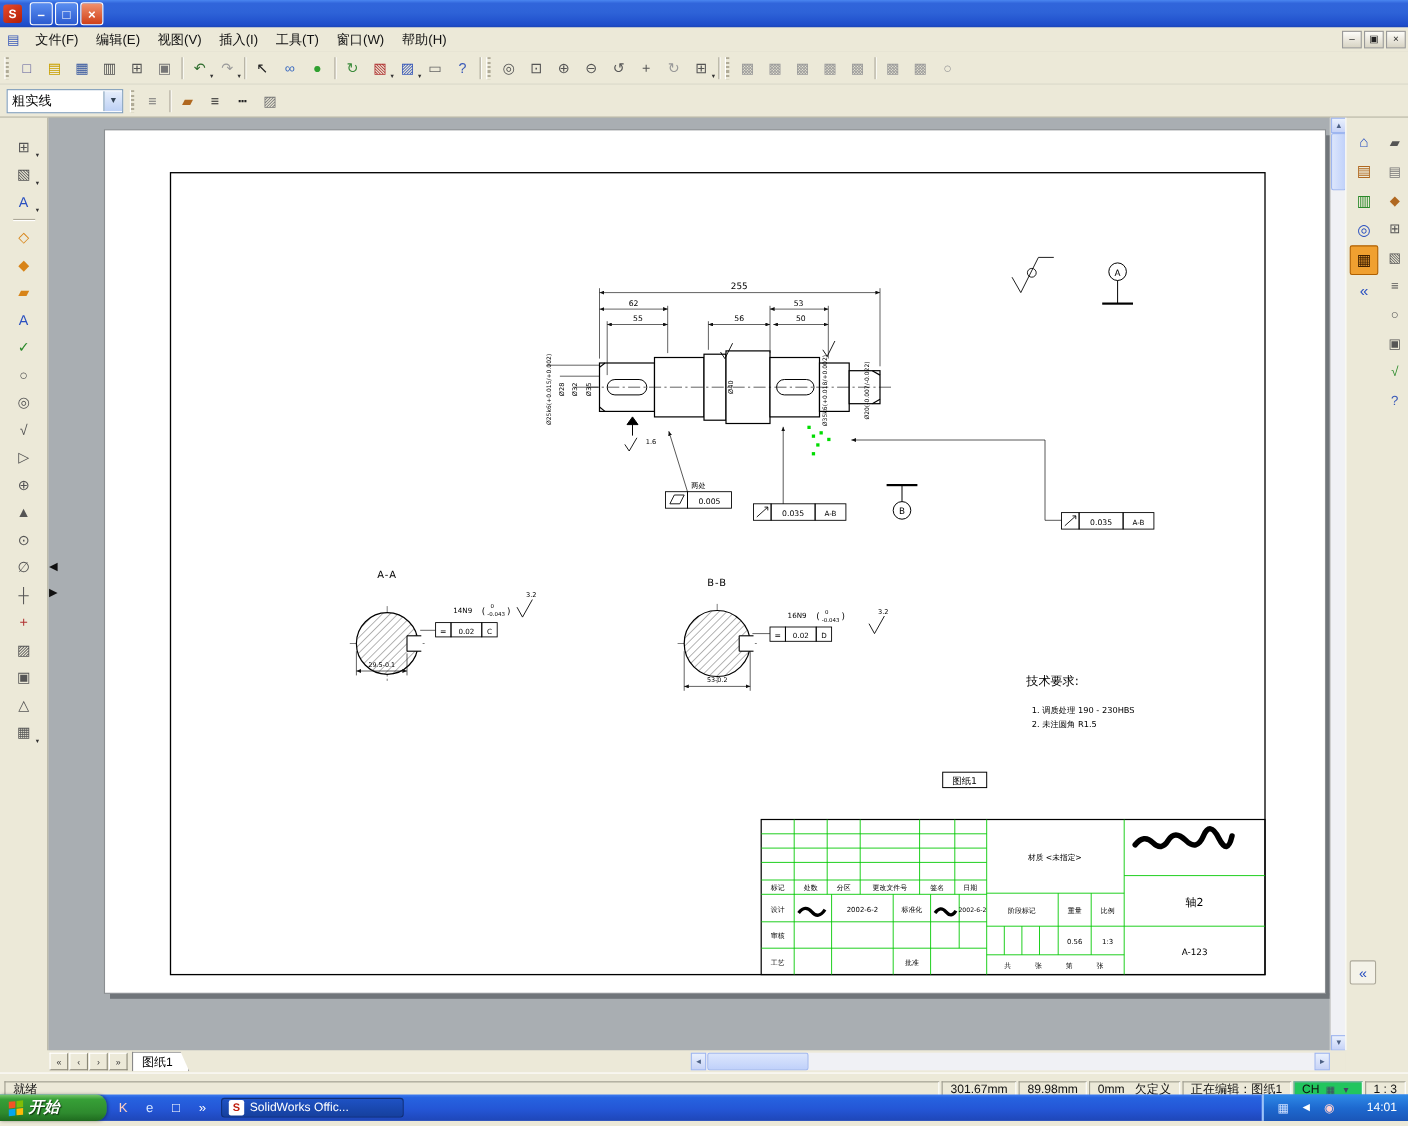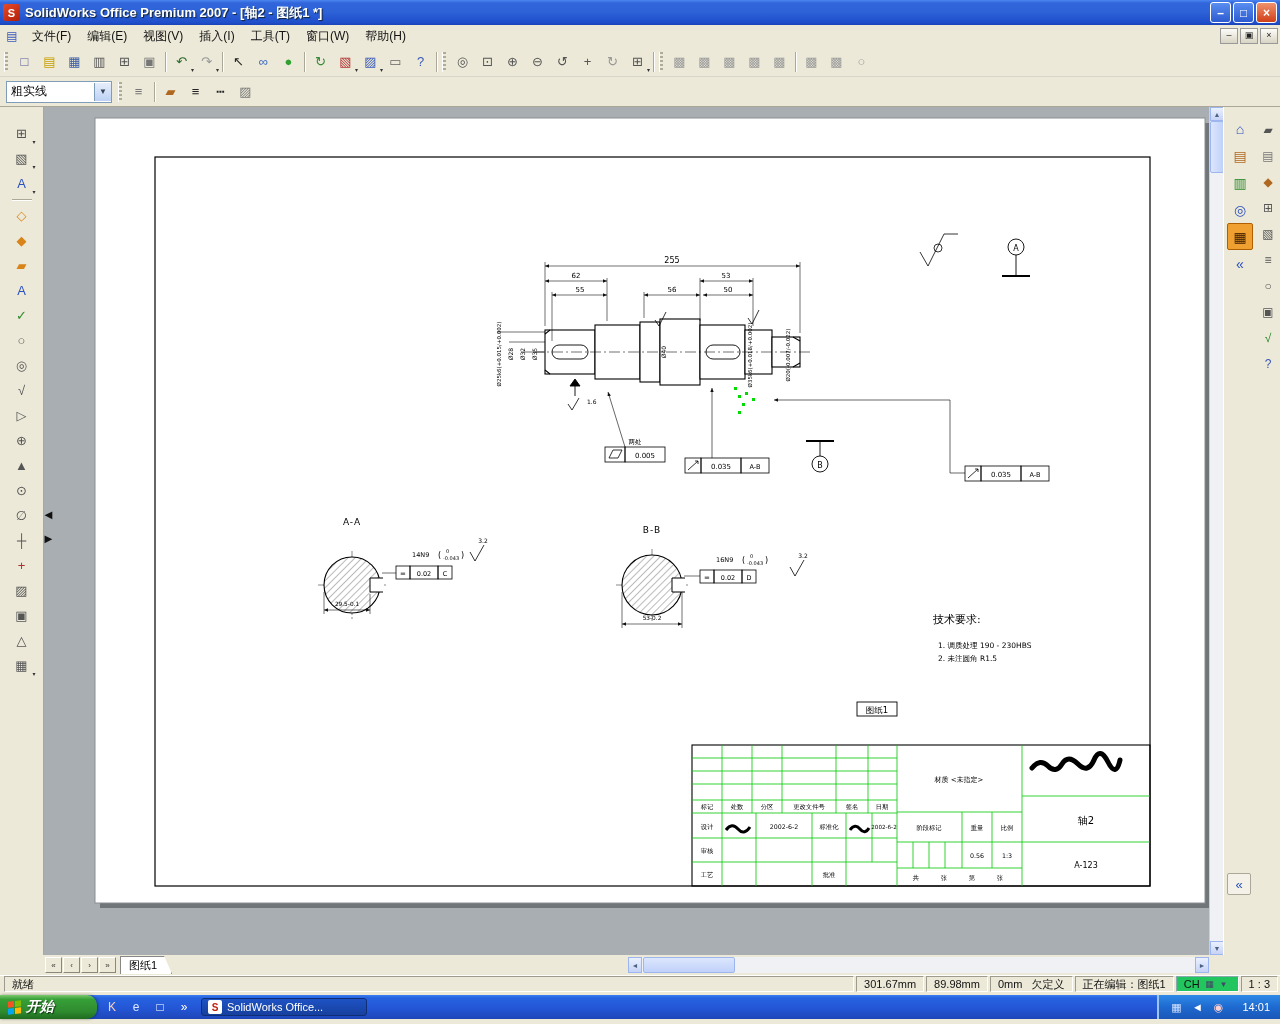--- a/index.html
+++ b/index.html
@@ -83,21 +83,21 @@
   .hscroll{position:relative;width:581px;height:16px;background:#F0F1F5;display:flex;align-items:center}
   .hthumb{position:absolute;left:15px;top:0;width:92px;height:16px;background:linear-gradient(#DCE6FC,#C0D1FA);
     border:1px solid #9EB6F0;border-radius:2px;box-sizing:border-box}
   .hscroll .sbtn{height:16px}
   .hscroll .right{position:absolute;right:0}
   .corner{width:14px;height:16px;background:#ECE9D8}
   .tabrow-rest{width:57px;height:20px;background:#ECE9D8}
 
   
   .statusbar{left:0;top:975px;width:1280px;height:31px;background:#ECE9D8;border-top:1px solid #fff;
-    display:flex;align-items:flex-start;font-size:11px;color:#111;box-sizing:border-box;padding:0 2px}
+    display:flex;align-items:center;font-size:11px;color:#111;box-sizing:border-box;padding:0 2px}
   .seg{height:16px;line-height:15px;border:1px solid;border-color:#9d9b8d #fff #fff #9d9b8d;
     padding:0 7px;margin-left:2px;white-space:nowrap;box-sizing:border-box}
   .seg.grow{flex:1}
   .langbox{display:flex;align-items:center;gap:3px;background:#22c55e;border-color:#8aa #fff #fff #8aa}
   .langbox .tbicon{width:12px;height:12px;font-size:9px}
 
   
   .taskbar{left:0;top:995px;width:1280px;height:24px;
     background:linear-gradient(180deg,#3E7CF0 0%,#2663E0 12%,#2456D6 55%,#1E46B8 100%);display:flex;align-items:stretch}
   .startbtn{width:97px;display:flex;align-items:center;gap:5px;padding-left:8px;box-sizing:border-box;
@@ -110,30 +110,29 @@
   .ql .tbicon{width:20px;height:20px;font-size:12px;color:#fff}
   .taskbtn{width:166px;margin:3px 2px;display:flex;align-items:center;gap:5px;padding:0 6px;box-sizing:border-box;
     background:linear-gradient(180deg,#1E52C4,#16409E);border:1px solid #0F2E74;border-radius:3px;
     color:#fff;font-size:11px;white-space:nowrap;overflow:hidden}
   .taskbtn .ticon{width:14px;height:14px;background:#fff;border-radius:2px;color:#C02010;font-size:10px;font-weight:bold;
     display:flex;align-items:center;justify-content:center;flex:none}
   .tb-fill{flex:1}
   .tray{display:flex;align-items:center;gap:4px;padding:0 10px 0 8px;
     background:linear-gradient(180deg,#2E8AE8 0%,#1E6AD0 50%,#1A56B8 100%);border-left:2px solid #9CC4F8}
   .tray .tbicon{width:16px;height:16px;font-size:11px}
-  .clock{color:#fff;font-size:11px;margin-left:11px}
+  .clock{color:#fff;font-size:11px;margin-left:21px}
 
   svg text{font-family:"DejaVu Sans","Liberation Sans",sans-serif}
 </style>
 </head>
 <body>
 
 <div class="abs titlebar">
   <span class="app-icon">S</span>
-  <span class="title-text">SolidWorks Office Premium 2007 - [轴2 - 图纸1 *]</span>
   <span class="winbtn">–</span>
   <span class="winbtn">□</span>
   <span class="winbtn close">×</span>
 </div>
 
 <div class="abs menubar">
   <span class="child-icon">▤</span>
   <span class="mi">文件(F)</span>
   <span class="mi">编辑(E)</span>
   <span class="mi">视图(V)</span>
@@ -582,21 +581,21 @@
     <span class="start-text">开始</span>
   </div>
   <div class="ql">
       <span class="tbicon" style="color: rgb(255, 208, 192);">K</span>
       <span class="tbicon" style="color: rgb(216, 232, 255);">e</span>
       <span class="tbicon" style="color: rgb(255, 255, 255);">□</span>
       <span class="tbicon" style="color: rgb(255, 255, 255);">»</span>
     </div>
   <div class="taskbtn">
     <span class="ticon">S</span>
-    <span>SolidWorks Office...</span>
+    <span>SolidWorks Offic...</span>
   </div>
   <div class="tb-fill"></div>
   <div class="tray">
     <span class="hstrip" style="display:flex;gap:3px">
         <span class="tbicon" style="color: rgb(207, 224, 255);">▦</span>
         <span class="tbicon" style="color: rgb(255, 255, 255);">◄</span>
         <span class="tbicon" style="color: rgb(255, 208, 208);">◉</span>
       </span>
     <span class="clock">14:01</span>
   </div>

